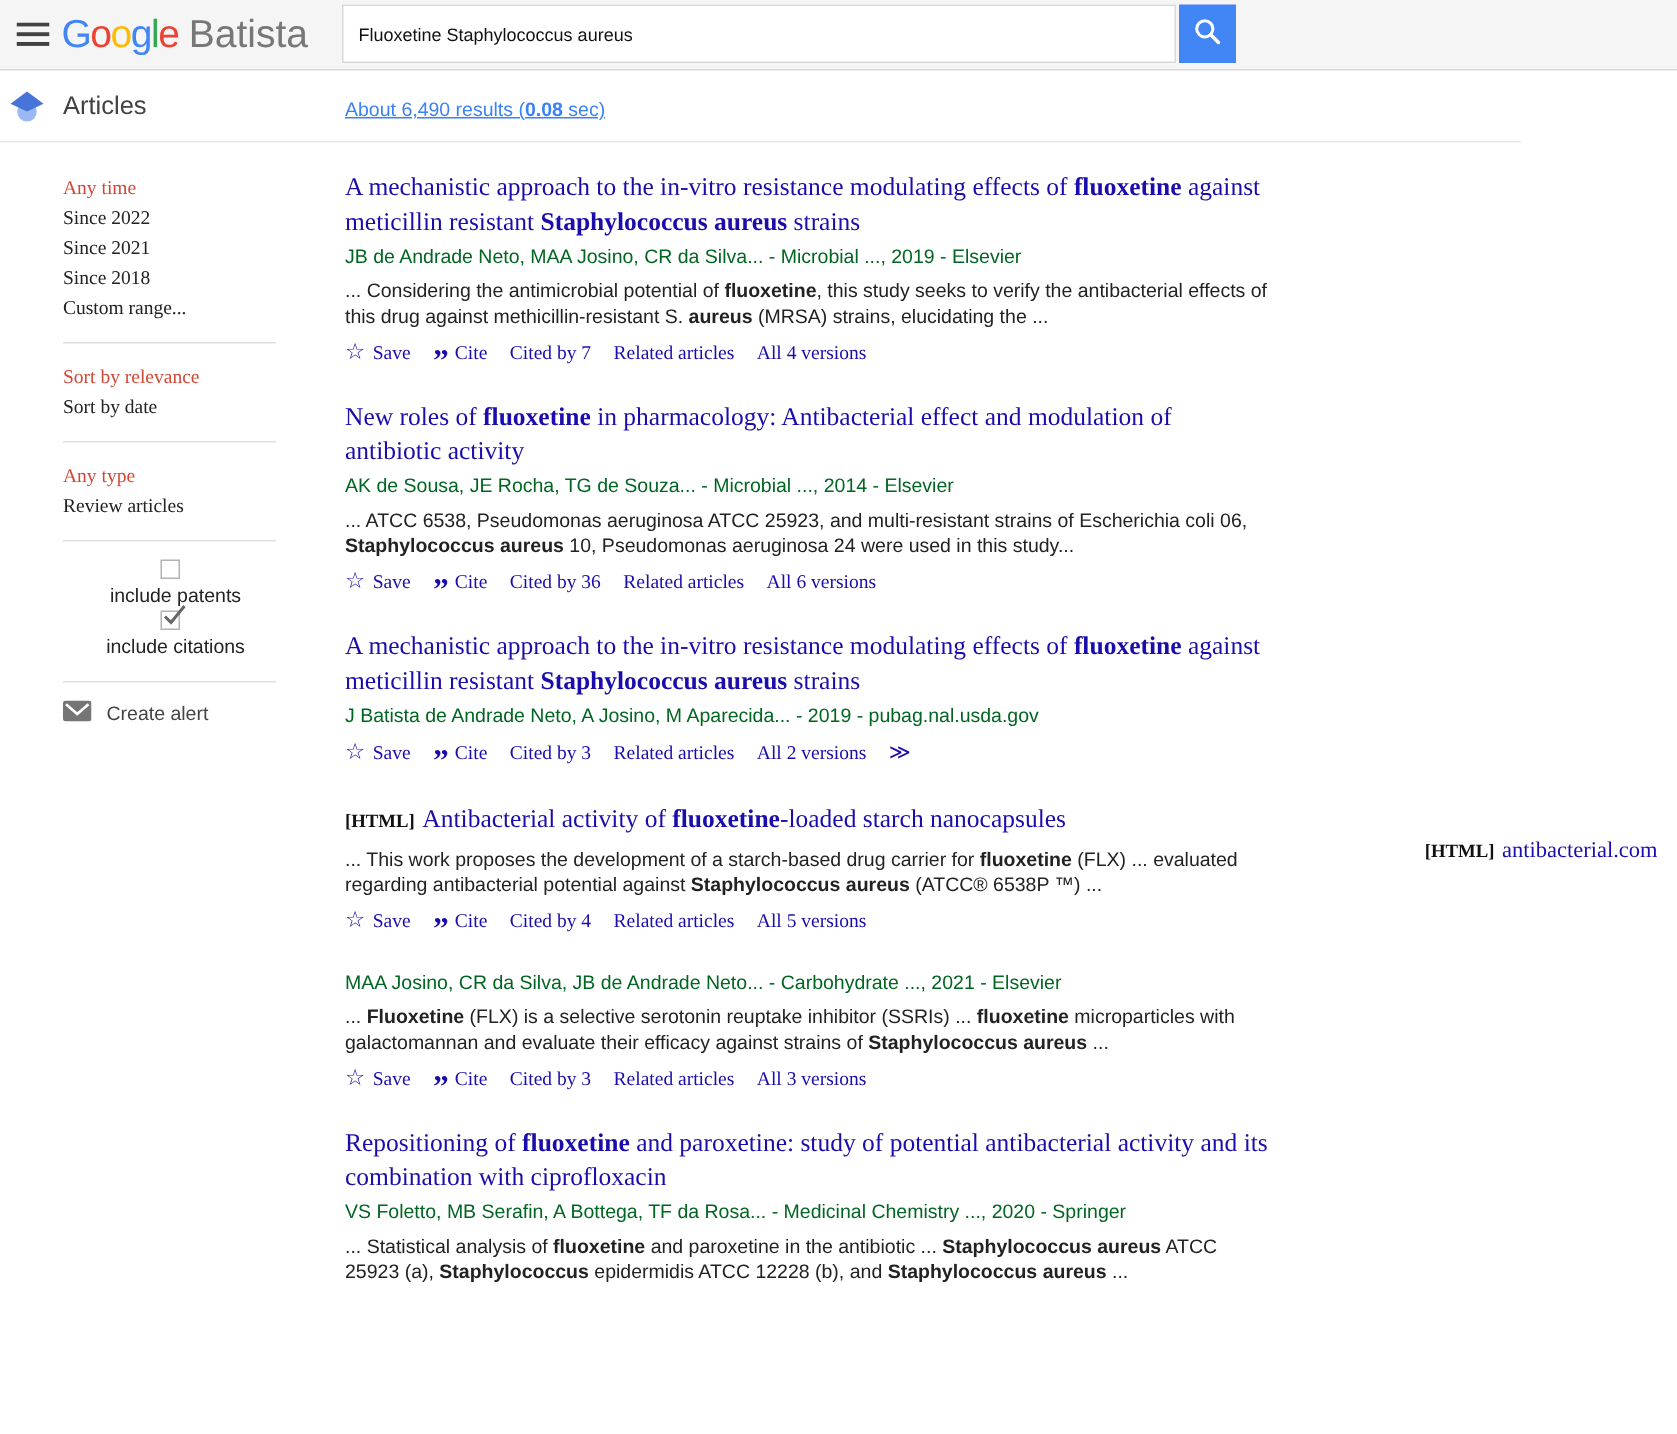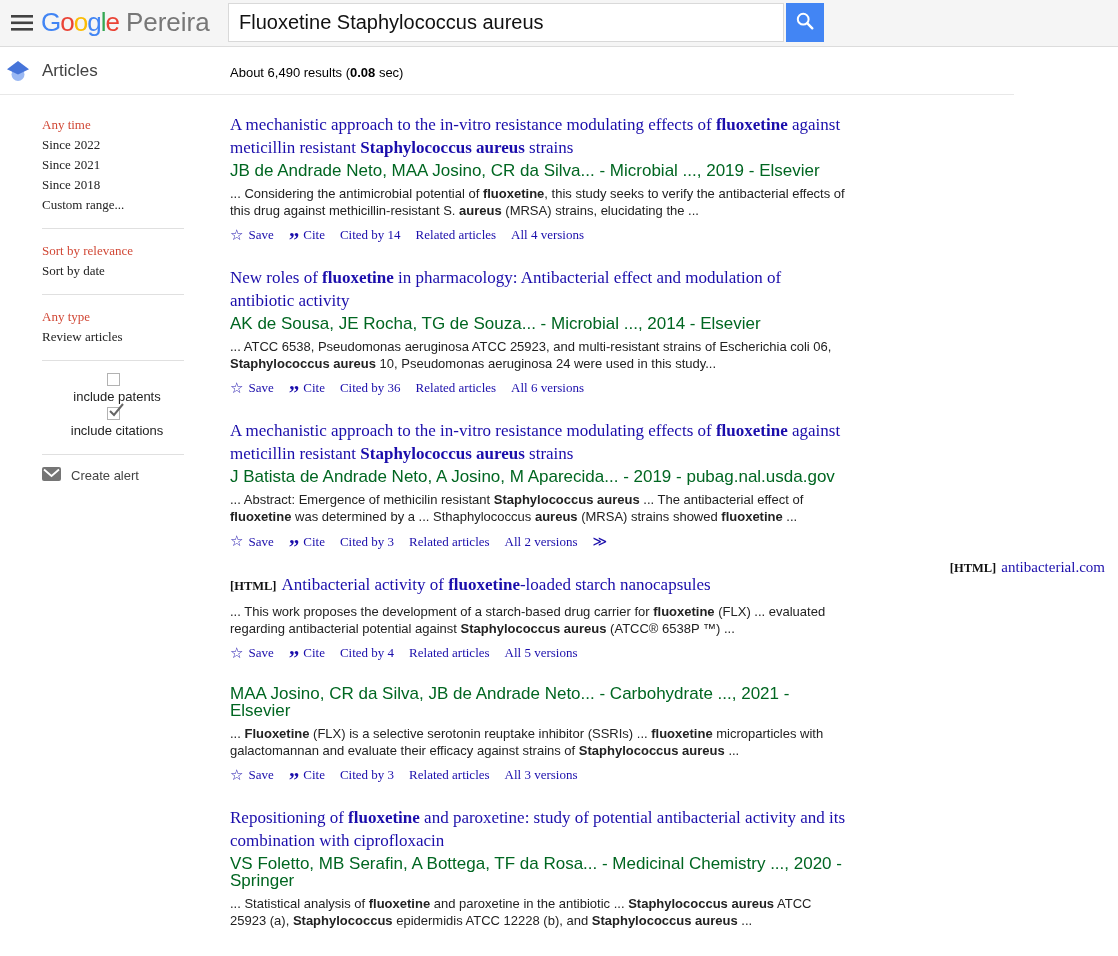--- a/index.html
+++ b/index.html
@@ -12,51 +12,51 @@
 
   
   .header { position:absolute; top:0; left:0; width:1118px; height:47px;
             background:#f5f5f5; border-bottom:1px solid #dcdcdc; }
   .menu-btn { position:absolute; left:8px; top:13px; width:28px; height:22px;
               background:none; border:none; cursor:pointer; }
   .logo { position:absolute; left:41px; top:7px; font-size:26px; letter-spacing:-1px; cursor:pointer; }
   .logo .product { color:#777; margin-left:7px; letter-spacing:0; }
   .searchwrap { position:absolute; left:228px; top:3px; display:flex; }
   .search-input { width:556px; height:39px; border:1px solid #d9d9d9; background:#fff;
-                  font-family:"Liberation Sans", sans-serif; font-size:20px; color:#111;
+                  font-family:"Liberation Sans", sans-serif; font-size:12px; color:#111;
                   padding:0 10px; outline:none; }
   .search-btn { width:38px; height:39px; margin-left:2px; border:none; background:#4285f4;
                 cursor:pointer; display:flex; align-items:center; justify-content:center; }
 
   
   .subheader { position:absolute; top:48px; left:0; width:1014px; height:47px;
                background:#fff; border-bottom:1px solid #e8e8e8; }
   .scholar-mark { position:absolute; left:6px; top:11px; }
   .section-label { position:absolute; left:42px; top:13px; font-size:17px; color:#424242; }
-  .stats { position:absolute; left:230px; top:17px; font-size:13px; color:#000000; }
+  .stats { position:absolute; left:230px; top:17px; font-size:13px; color:#3b82f6;text-decoration:underline; }
 
   
   .sidebar { position:absolute; left:42px; top:115px; width:150px; font-size:13px; }
   .sb-link { display:block; line-height:20px; color:#222; }
   .sb-link.active { color:#d14836; }
   .sb-divider { border:none; border-top:1px solid #e0e0e0; margin:13px 0 12px 0; width:142px; }
   .cb-row { display:flex; align-items:center; line-height:21px; color:#222; cursor:pointer;flex-direction:column; }
   .cb-box { width:13px; height:13px; border:1px solid #b2b2b2; background:#fff;
             margin-right:8px; position:relative; flex:none; }
   .cb-box svg { position:absolute; left:0px; top:-5px; overflow:visible; }
   .alert-row { display:flex; align-items:center; margin-top:3px; color:#444; cursor:pointer; }
   .alert-row .label { margin-left:10px; }
 
   
   .results { position:absolute; left:230px; top:114px; width:618px; }
   .result { margin-bottom:24px; }
   .title { font-size:17px; line-height:22px; color:#1a0dab; font-weight:normal; display:block; }
   .title-tag { color:#111; font-weight:bold; font-size:12.5px; }
   .title-tag:not(:empty) { margin-right:5px; }
-  .authors { font-size:17px; line-height:17px; color:#006621; margin-top:3px; }
+  .authors { font-size:13px; line-height:17px; color:#006621; margin-top:3px; }
   .snippet { font-size:13px; line-height:16.5px; color:#222; margin-top:7px; }
   .actions { margin-top:8px; font-size:13px; color:#1a0dab; display:flex; align-items:center; }
   .act { color:#1a0dab; margin-right:15px; display:inline-flex; align-items:center; }
   .act:empty { display:none; margin:0; }
   .star-ico { font-size:15px; margin-right:5px; line-height:13px; }
   .cite-ico { font-size:21px; line-height:6px; margin-right:5px; position:relative; top:5px;
               font-weight:bold; letter-spacing:-1px; }
   .more-arrow { font-size:14px; }
 
   
@@ -71,21 +71,21 @@
   <button class="menu-btn">
     <span>
       <svg width="22" height="16" viewBox="0 0 22 16">
         <rect x="0" y="0" width="22" height="2.6" fill="#424242"></rect>
         <rect x="0" y="6.5" width="22" height="2.6" fill="#424242"></rect>
         <rect x="0" y="13" width="22" height="2.6" fill="#424242"></rect>
       </svg>
     </span>
   </button>
   <div class="logo">
-    <span><span style="color: rgb(66, 133, 244);">G</span><span style="color: rgb(234, 67, 53);">o</span><span style="color: rgb(251, 188, 5);">o</span><span style="color: rgb(66, 133, 244);">g</span><span style="color: rgb(52, 168, 83);">l</span><span style="color: rgb(234, 67, 53);">e</span></span><span class="product">Pereira</span>
+    <span><span style="color: rgb(66, 133, 244);">G</span><span style="color: rgb(234, 67, 53);">o</span><span style="color: rgb(251, 188, 5);">o</span><span style="color: rgb(66, 133, 244);">g</span><span style="color: rgb(52, 168, 83);">l</span><span style="color: rgb(234, 67, 53);">e</span></span><span class="product">Batista</span>
   </div>
   <div class="searchwrap">
     <input class="search-input" type="text" value="Fluoxetine Staphylococcus aureus" style="">
     <button class="search-btn">
       <span>
         <svg width="20" height="20" viewBox="0 0 20 20">
           <circle cx="8.2" cy="8.2" r="5.4" fill="none" stroke="#fff" stroke-width="2"></circle>
           <line x1="12.4" y1="12.4" x2="17.3" y2="17.3" stroke="#fff" stroke-width="2.4" stroke-linecap="round"></line>
         </svg>
       </span>
@@ -148,21 +148,21 @@
     <div class="snippet">... Considering the antimicrobial potential of <span style="font-weight: bold;">fluoxetine</span>, this study seeks to verify the antibacterial effects of this drug against methicillin-resistant S. <span style="font-weight: bold;">aureus</span> (MRSA) strains, elucidating the ...</div>
     <div class="actions">
       <a class="act">
           <span class="star-ico">☆</span>
           <span>Save</span>
         </a>
       <a class="act">
           <span class="cite-ico">”</span>
           <span>Cite</span>
         </a>
-      <a class="act">Cited by 14</a>
+      <a class="act">Cited by 7</a>
       <a class="act">Related articles</a>
       <a class="act">All 4 versions</a>
 
     </div>
   </div>
 
   <div class="result">
     <a class="title"><span class="title-tag"></span><span>New roles of <span style="font-weight: bold;">fluoxetine</span> in pharmacology: Antibacterial effect and modulation of antibiotic activity</span></a>
     <div class="authors">AK de Sousa, JE Rocha, TG de Souza... - Microbial ..., 2014 - Elsevier</div>
     <div class="snippet">... ATCC 6538, Pseudomonas aeruginosa ATCC 25923, and multi-resistant strains of Escherichia coli 06, <span style="font-weight: bold;">Staphylococcus aureus</span> 10, Pseudomonas aeruginosa 24 were used in this study...</div>
@@ -178,21 +178,20 @@
       <a class="act">Cited by 36</a>
       <a class="act">Related articles</a>
       <a class="act">All 6 versions</a>
 
     </div>
   </div>
 
   <div class="result">
     <a class="title"><span class="title-tag"></span><span>A mechanistic approach to the in-vitro resistance modulating effects of <span style="font-weight: bold;">fluoxetine</span> against meticillin resistant <span style="font-weight: bold;">Staphylococcus aureus</span> strains</span></a>
     <div class="authors">J Batista de Andrade Neto, A Josino, M Aparecida... - 2019 - pubag.nal.usda.gov</div>
-    <div class="snippet">... Abstract: Emergence of methicilin resistant <span style="font-weight: bold;">Staphylococcus aureus</span> ... The antibacterial effect of <span style="font-weight: bold;">fluoxetine</span> was determined by a ... Sthaphylococcus <span style="font-weight: bold;">aureus</span> (MRSA) strains showed <span style="font-weight: bold;">fluoxetine</span> ...</div>
     <div class="actions">
       <a class="act">
           <span class="star-ico">☆</span>
           <span>Save</span>
         </a>
       <a class="act">
           <span class="cite-ico">”</span>
           <span>Cite</span>
         </a>
       <a class="act">Cited by 3</a>

